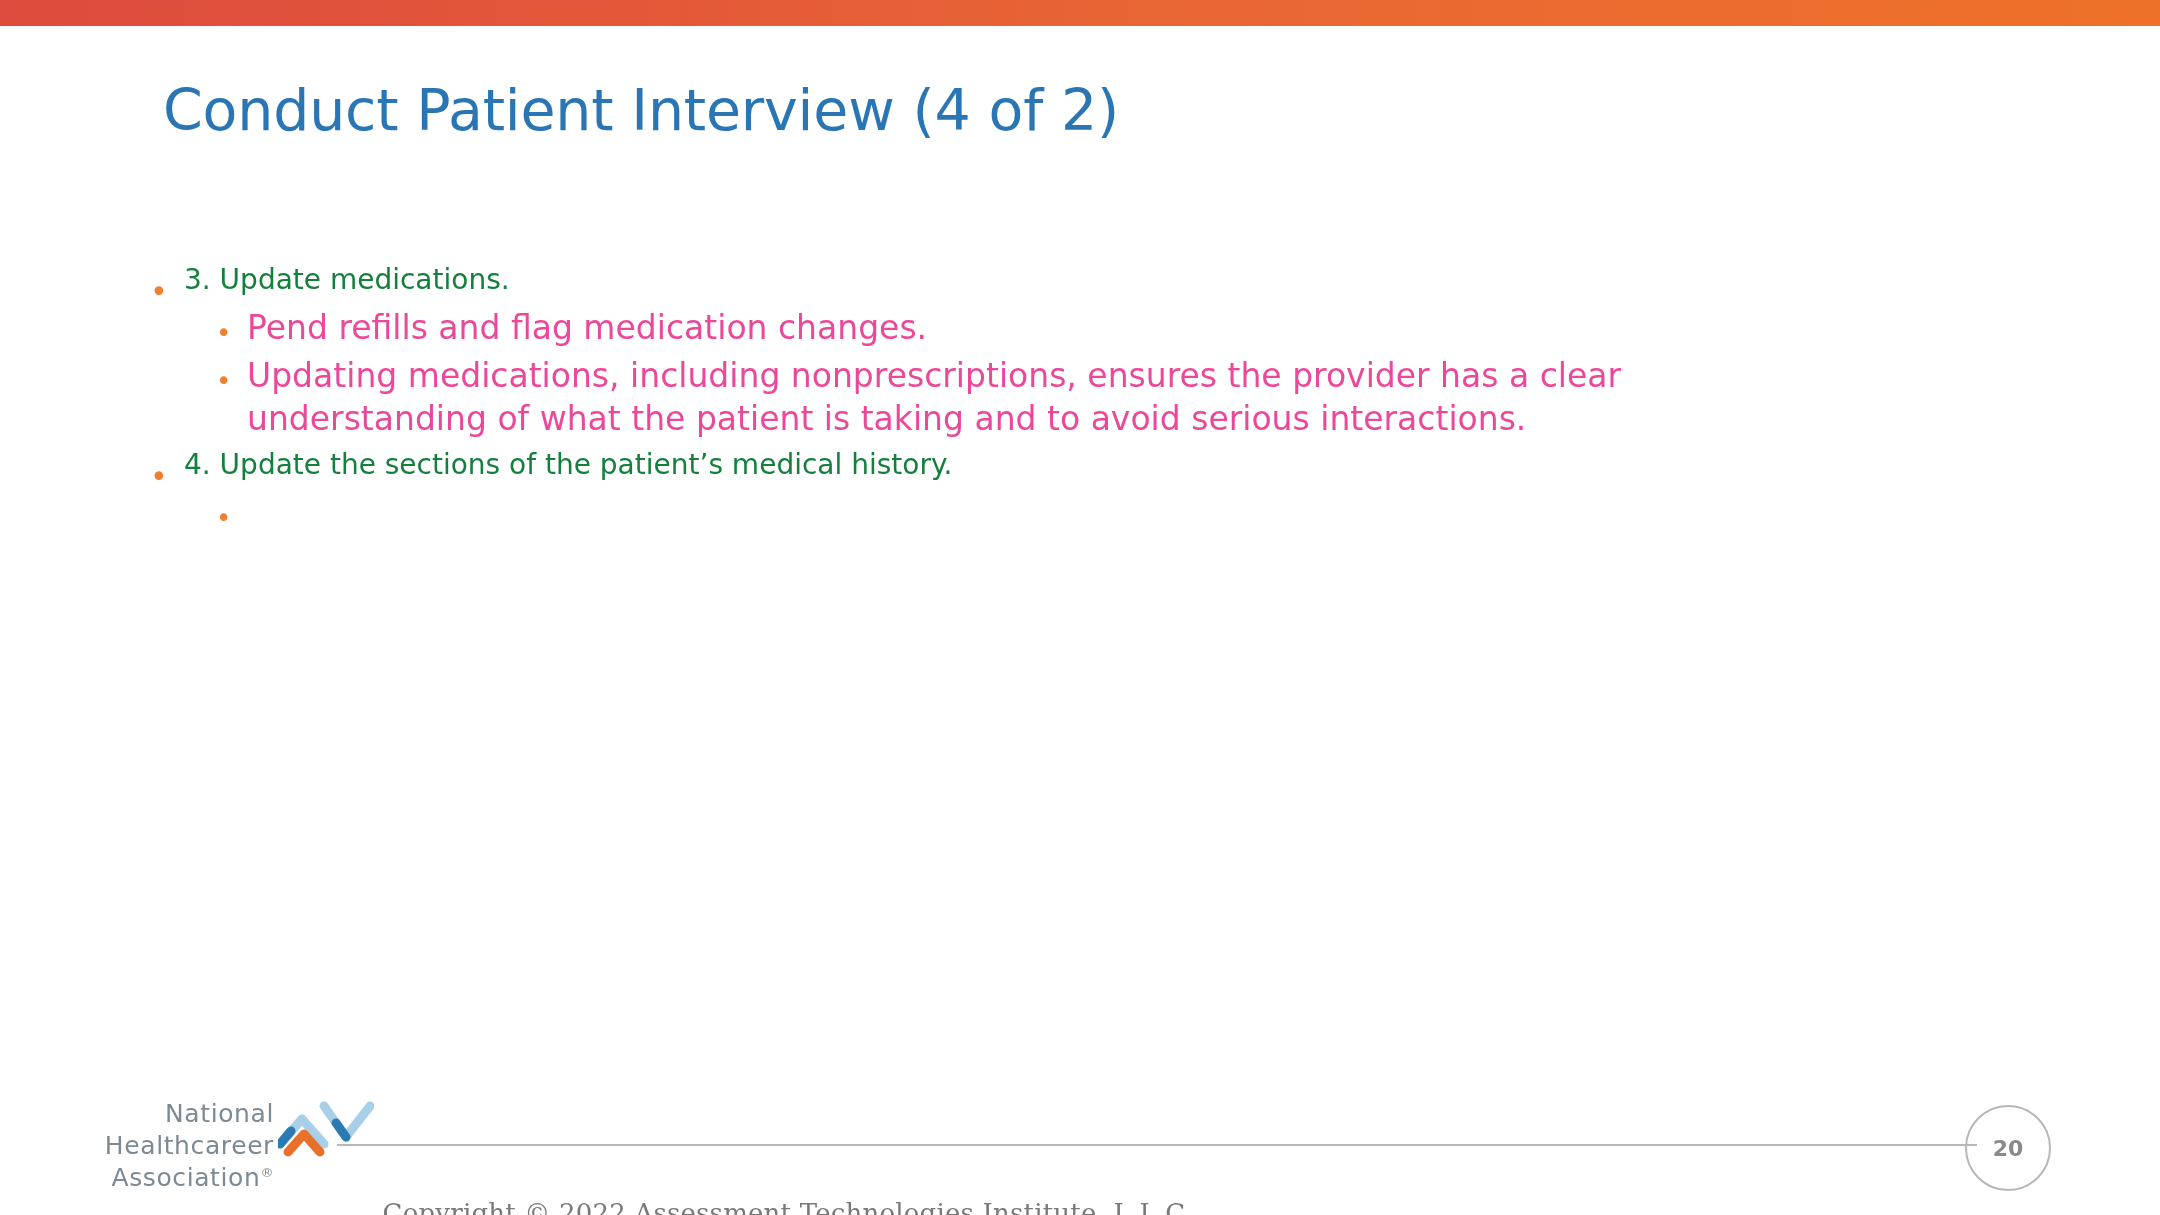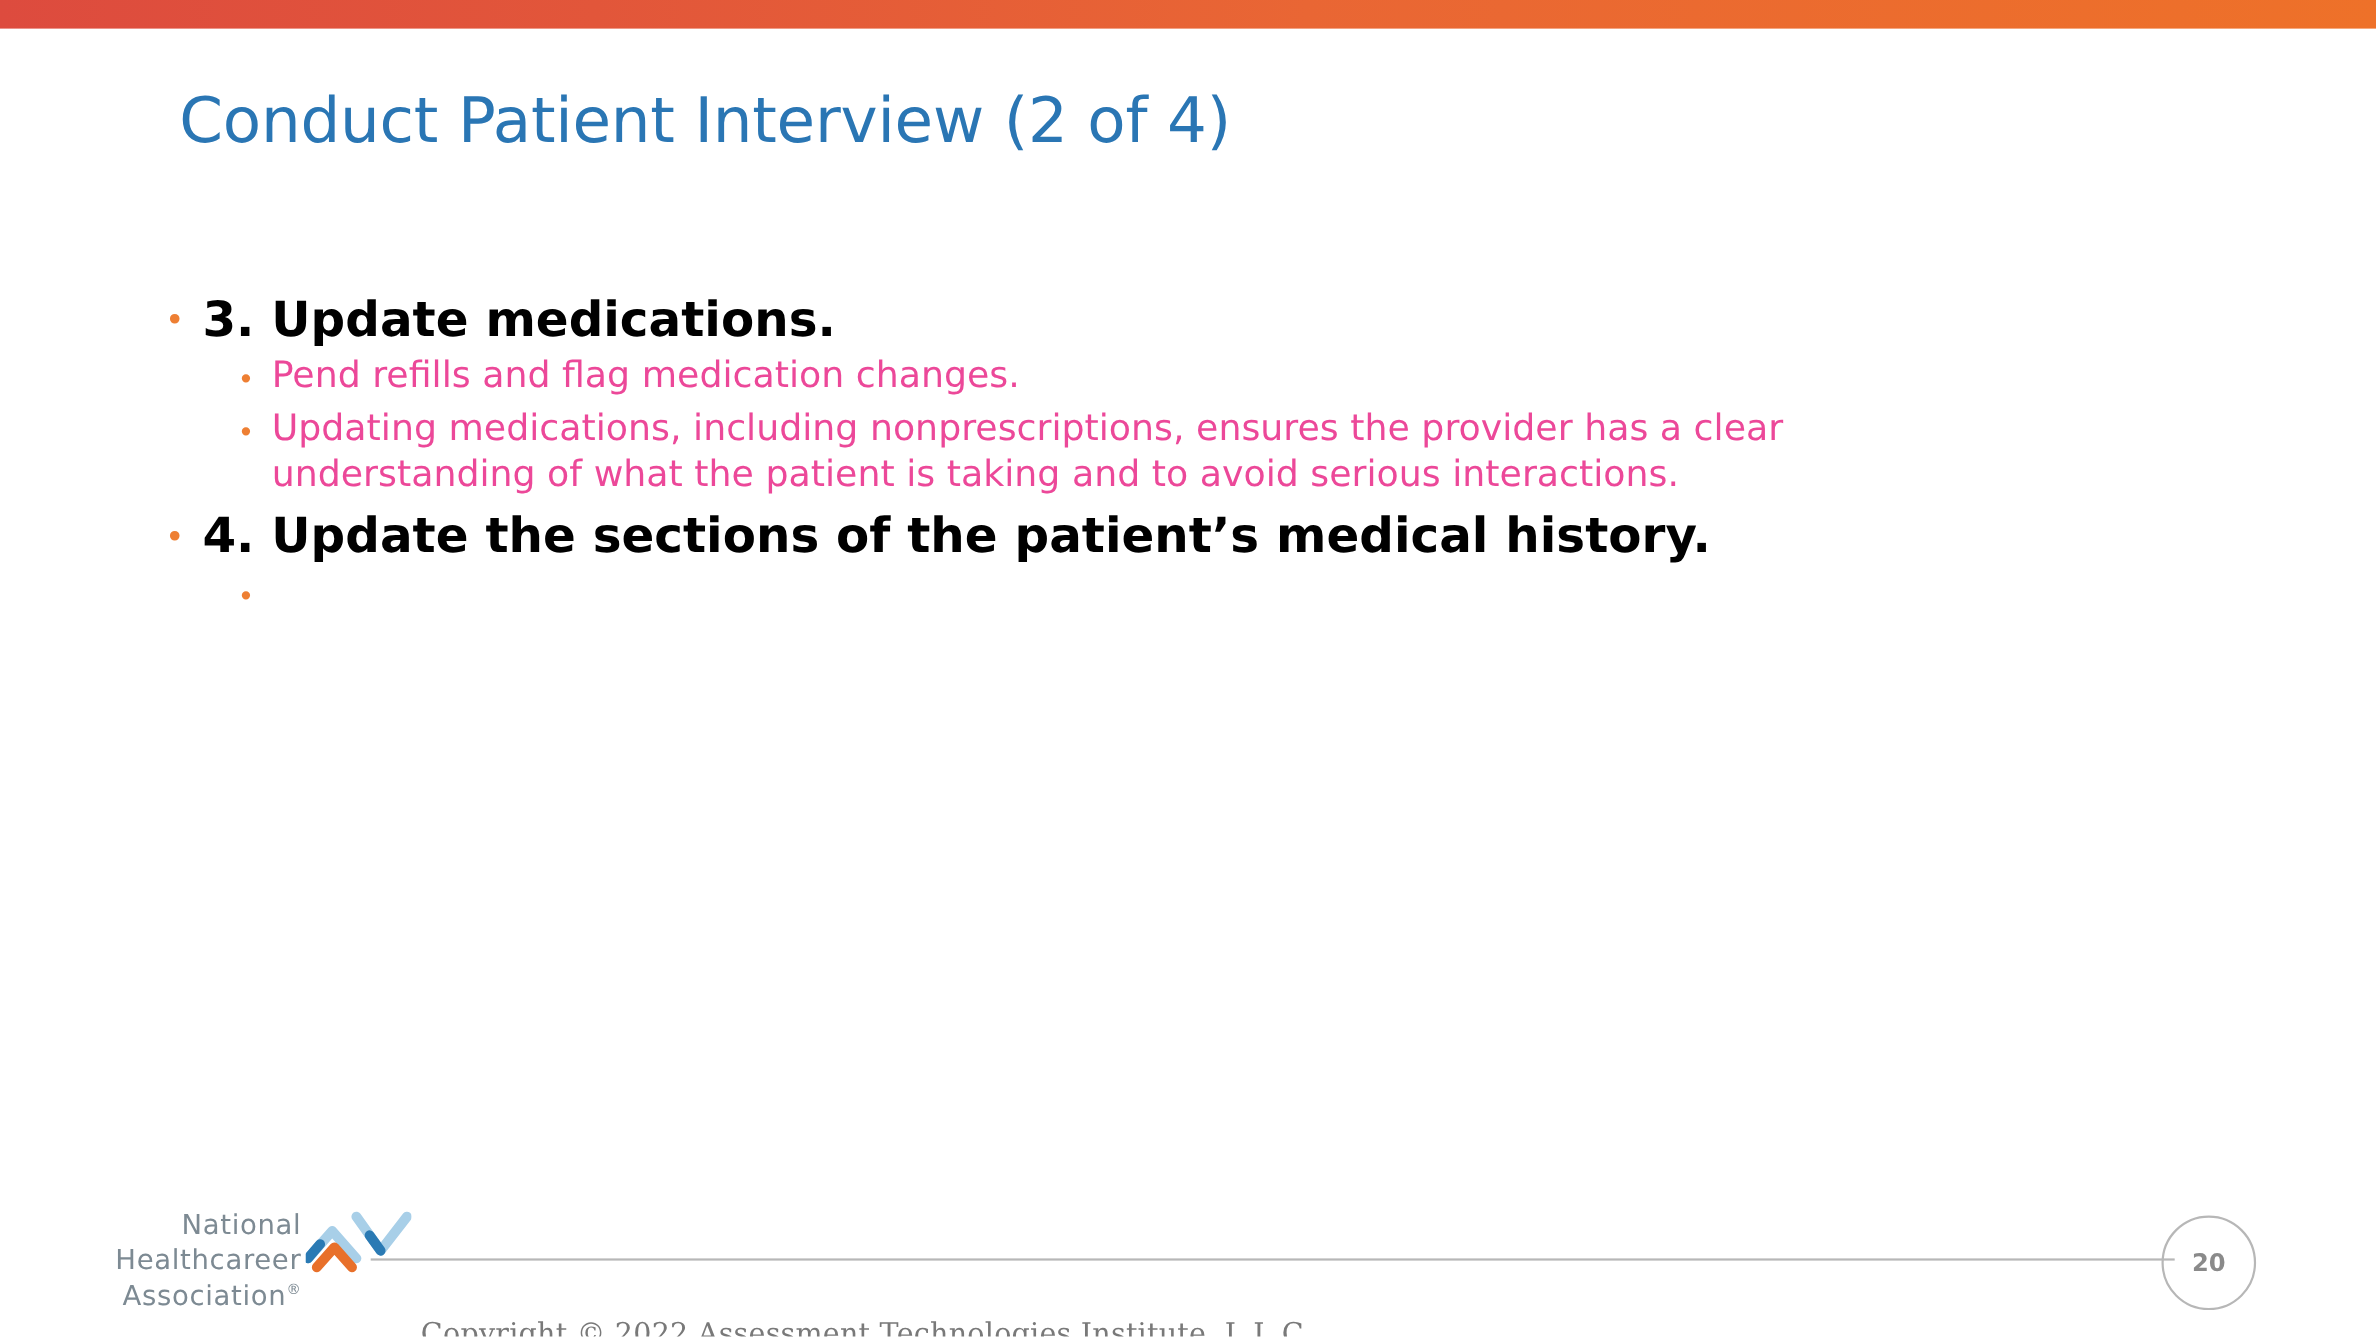--- a/index.html
+++ b/index.html
@@ -75,24 +75,24 @@
   li.l1 {
     margin: 0 0 6px 0;
   }
   li.l1 > .bullet-row > .dot {
     width: 34px;
     font-size: 30px;
     padding-top: 15px;
     text-align: left;
   }
   li.l1 > .bullet-row > .text {
-    font-size: 44px;
+    font-size: 28px;
     line-height: 1.31;
-    color: #000000;
-    font-weight: 700;
+    color: #15803d;
+    font-weight: 400;
   }
 
   
   li.l2 {
     margin: 0 0 5px 0;
   }
   ul.level2 {
     margin-left: 66px;
   }
   li.l2 > .bullet-row > .dot {
@@ -182,21 +182,21 @@
     font-family: "DejaVu Sans", sans-serif;
     font-size: 22px;
     color: #8a8a8a;
   }
 </style>
 </head>
 <body>
 
 <div class="top-bar"></div>
 
-<div class="slide-title">Conduct Patient Interview (2 of 4)</div>
+<div class="slide-title">Conduct Patient Interview (4 of 2)</div>
 
 <div class="body-content">
   <ul class="level1">
 
     <li class="l1">
       <div class="bullet-row">
         <span class="dot">•</span>
         <span class="text">3. Update medications.</span>
       </div>
       <ul class="level2">

